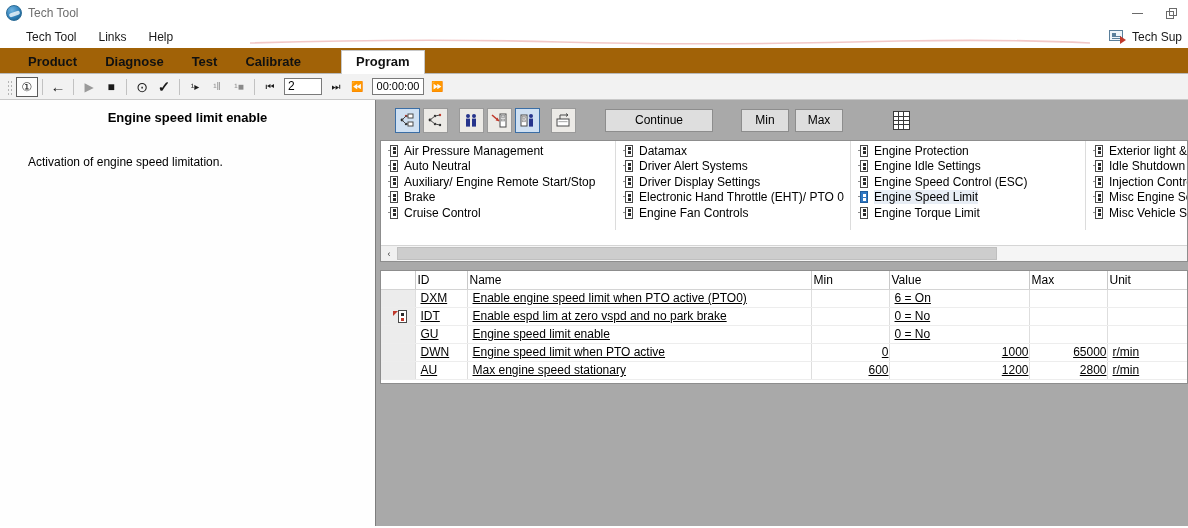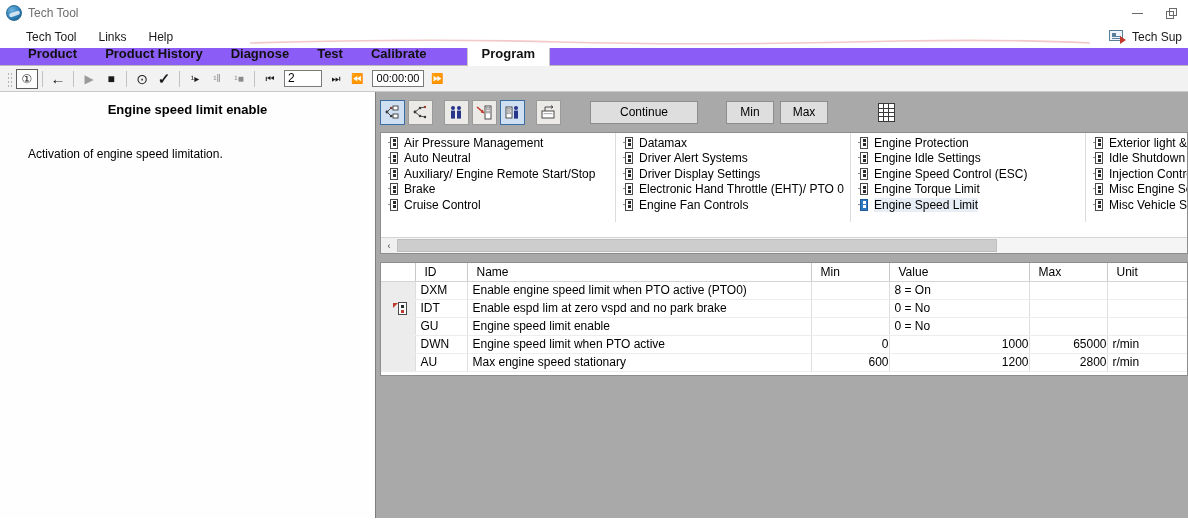--- a/index.html
+++ b/index.html
@@ -150,22 +150,22 @@
   
   .artifact {
     position: absolute;
     left: 0; top: 36px;
     width: 1188px; height: 12px;
     pointer-events: none;
   }
 
   
   .tabstrip {
-    height: 18px;
-    background: #8b5cf6;
+    height: 26px;
+    background: #a16207;
     border-bottom: 1px solid #b9b9b9;
     display: flex;
     align-items: flex-end;
     padding-left: 14px;
     box-sizing: border-box;
   }
   .tab {
     font-size: 13px;
     font-weight: bold;
     color: #111;
@@ -275,21 +275,21 @@
   }
 
   
   .ptoolbar {
     position: absolute;
     left: 0; top: 0;
     right: 0;
     height: 40px;
     display: flex;
     align-items: center;
-    padding-left: 3px;
+    padding-left: 18px;
   }
   .pbtn {
     width: 25px; height: 25px;
     margin-right: 3px;
     border: 1px solid #9a9a9a;
     background: #eceae6;
     display: flex; align-items: center; justify-content: center;
     box-sizing: border-box;
   }
   .pbtn.sel {
@@ -436,31 +436,32 @@
     font-size: 12px;
     table-layout: fixed;
   }
   table.ptable th {
     font-weight: normal;
     text-align: left;
     background: #ffffff;
     border-right: 1px solid #c9c9c9;
     border-bottom: 1px solid #d4d4d4;
     height: 18px;
-    padding: 0 0 0 9px;
+    padding: 0 0 0 2px;
     box-sizing: border-box;
   }
   table.ptable td {
     border-right: 1px solid #dedede;
     border-bottom: 1px solid #ededed;
     height: 18px;
     padding: 0 0 0 5px;
     box-sizing: border-box;
     white-space: nowrap;
     overflow: hidden;
+    text-decoration: underline;
   }
   td.num, th.num { text-align: right; padding-right: 6px; padding-left: 0; }
   td.rowicon {
     background: #ececec;
     padding: 0;
     text-align: center;
     border-right: 1px solid #c9c9c9;
   }
   th.rowicon { background: #ffffff; }
   .rowbadge {
@@ -524,21 +525,20 @@
     <span>Tech Sup</span>
   </div>
 </div>
 
 <svg class="artifact" viewBox="0 0 1188 12" preserveAspectRatio="none">
   <path d="M250 7 Q 420 2 560 6 T 900 5 Q 1010 3 1090 7" fill="none" stroke="#e79a9a" stroke-width="1.6" opacity="0.55"></path>
 </svg>
 
 <div class="tabstrip">
   <div class="tab">Product</div>
-  <div class="tab">Product History</div>
   <div class="tab">Diagnose</div>
   <div class="tab">Test</div>
   <div class="tab">Calibrate</div>
   <div class="tab active">Program</div>
 </div>
 
 <div class="subtoolbar">
   <div class="grip"></div>
   <div class="tbtn framed">①</div>
   <div class="tsep"></div>
@@ -726,33 +726,33 @@
               </span>
             <span class="glabel">Engine Idle Settings</span>
           </div>
           <div class="gitem">
             <span class="gicon">
                 <span class="stem"></span>
                 <span class="box"></span>
               </span>
             <span class="glabel">Engine Speed Control (ESC)</span>
           </div>
+          <div class="gitem sel">
+            <span class="gicon">
+                <span class="stem"></span>
+                <span class="box"></span>
+              </span>
+            <span class="glabel">Engine Speed Limit</span>
+          </div>
           <div class="gitem">
             <span class="gicon">
                 <span class="stem"></span>
                 <span class="box"></span>
               </span>
             <span class="glabel">Engine Torque Limit</span>
-          </div>
-          <div class="gitem sel">
-            <span class="gicon">
-                <span class="stem"></span>
-                <span class="box"></span>
-              </span>
-            <span class="glabel">Engine Speed Limit</span>
           </div>
         </div>
 
         <div class="groupcol">
           <div class="gitem">
             <span class="gicon">
                 <span class="stem"></span>
                 <span class="box"></span>
               </span>
             <span class="glabel">Exterior light &amp; He</span>
@@ -818,21 +818,21 @@
             <th>Max</th>
             <th>Unit</th>
           </tr>
         </thead>
         <tbody>
           <tr>
             <td class="rowicon"></td>
             <td>DXM</td>
             <td>Enable engine speed limit when PTO active (PTO0)</td>
             <td class="num"></td>
-            <td>8 = On</td>
+            <td>6 = On</td>
             <td class="num"></td>
             <td></td>
           </tr>
           <tr>
             <td class="rowicon">
               <span class="rowbadge">
                 <span class="rb-arrow"></span><span class="rb-box"></span>
               </span>
             </td>
             <td>IDT</td>

